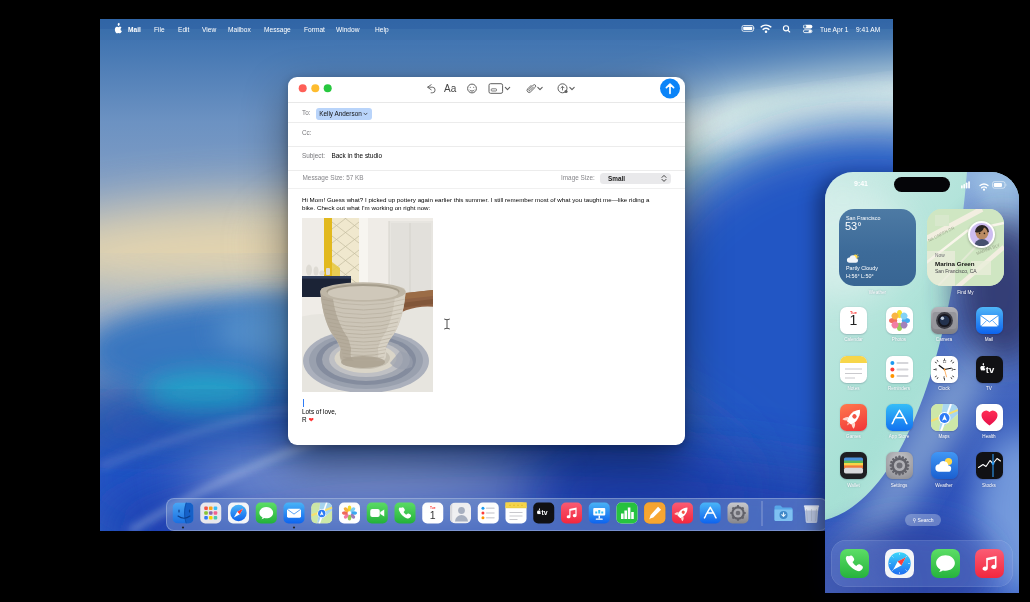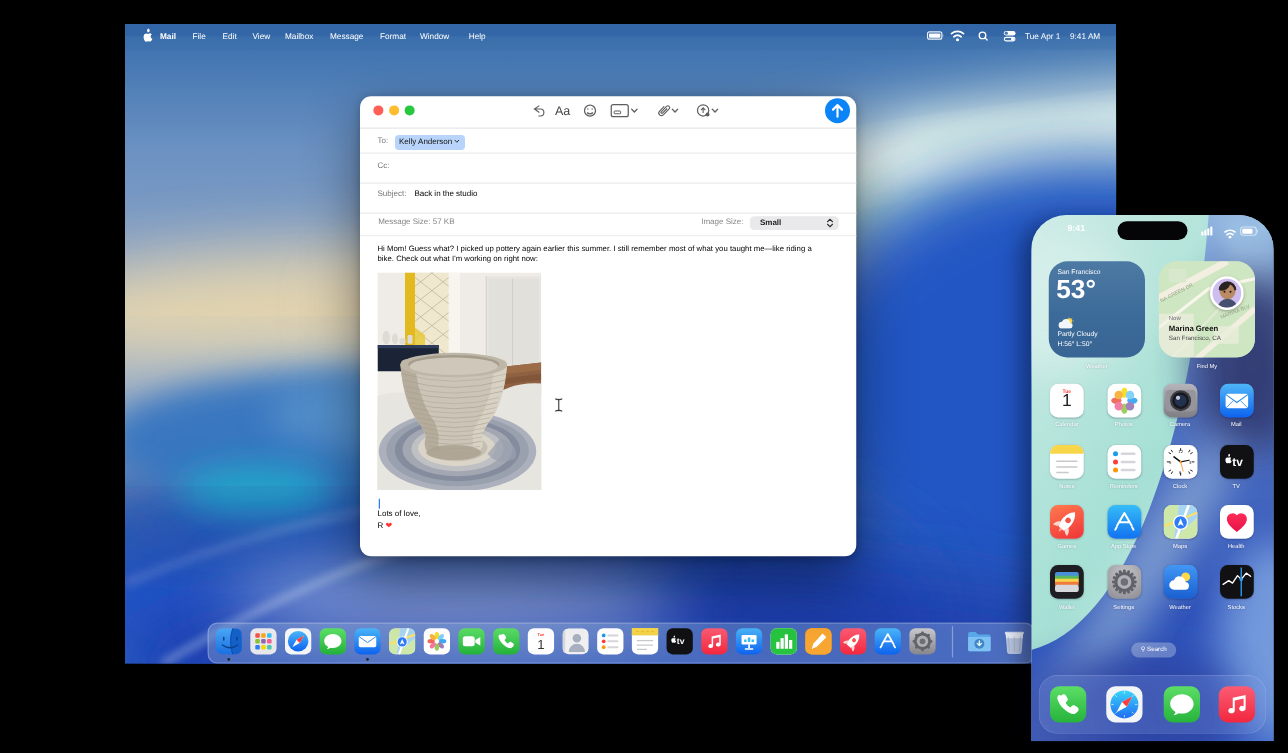--- a/index.html
+++ b/index.html
@@ -463,21 +463,21 @@
         <path d="M21 6.6 a6.4 6.4 0 0 1 8 0" stroke-width="1.3"></path>
         <path d="M22.6 8.8 a3.8 3.8 0 0 1 4.8 0" stroke-width="1.3"></path>
       </g>
       <circle cx="25" cy="10.7" r="1.1" fill="#fff"></circle>
   <rect x="33.5" y="2.6" width="12.5" height="6.6" rx="2" fill="none" stroke="#fff" stroke-width=".9" opacity=".6"></rect>
   <rect x="34.8" y="3.9" width="8.2" height="4" rx="1" fill="#fff"></rect>
   <path d="M46.8 4.7 v2.4 c.8-.25.8-2.15 0-2.4z" fill="#fff" opacity=".6"></path>
  </svg>
  <div style="position:absolute;left:14px;top:37px;width:77px;height:77px;border-radius:15px;background:linear-gradient(180deg,#4d7aa4 0%,#3d6b99 55%,#386593 100%);overflow:hidden">
   <div style="position:absolute;left:7px;top:6px;font-size:5.4px">San Francisco</div>
-  <div style="position:absolute;left:6px;top:11px;font-size:21px;font-weight:700">53°</div>
+  <div style="position:absolute;left:6px;top:11px;font-size:11px;font-weight:400">53°</div>
   <svg width="13" height="9" viewBox="0 0 13 9" style="position:absolute;left:6.5px;top:45px">
    <circle cx="9.4" cy="2.8" r="2.3" fill="#ffd84a"></circle>
    <path d="M9.4 .1 v-1 M12 2.8 h1 M11.2 1 l.7-.7 M11.2 4.6 l.7.7" stroke="#ffd84a" stroke-width=".7"></path>
    <path d="M3.6 8.8 a2.7 2.7 0 0 1 0 -5.4 a3.3 3.3 0 0 1 6.4 .9 a2.2 2.2 0 0 1 -.4 4.5 z" fill="#f3f6fa"></path>
   </svg>
   <div style="position:absolute;left:7px;top:56px;font-size:5.4px">Partly Cloudy</div>
   <div style="position:absolute;left:7px;top:64px;font-size:5.4px">H:56° L:50°</div>
  </div>
  <div class="lbl" style="left:14px;top:117.5px;width:77px">Weather</div>
  <div style="position:absolute;left:102px;top:37px;width:77px;height:77px;border-radius:15px;overflow:hidden;background:#d4e7c6">

